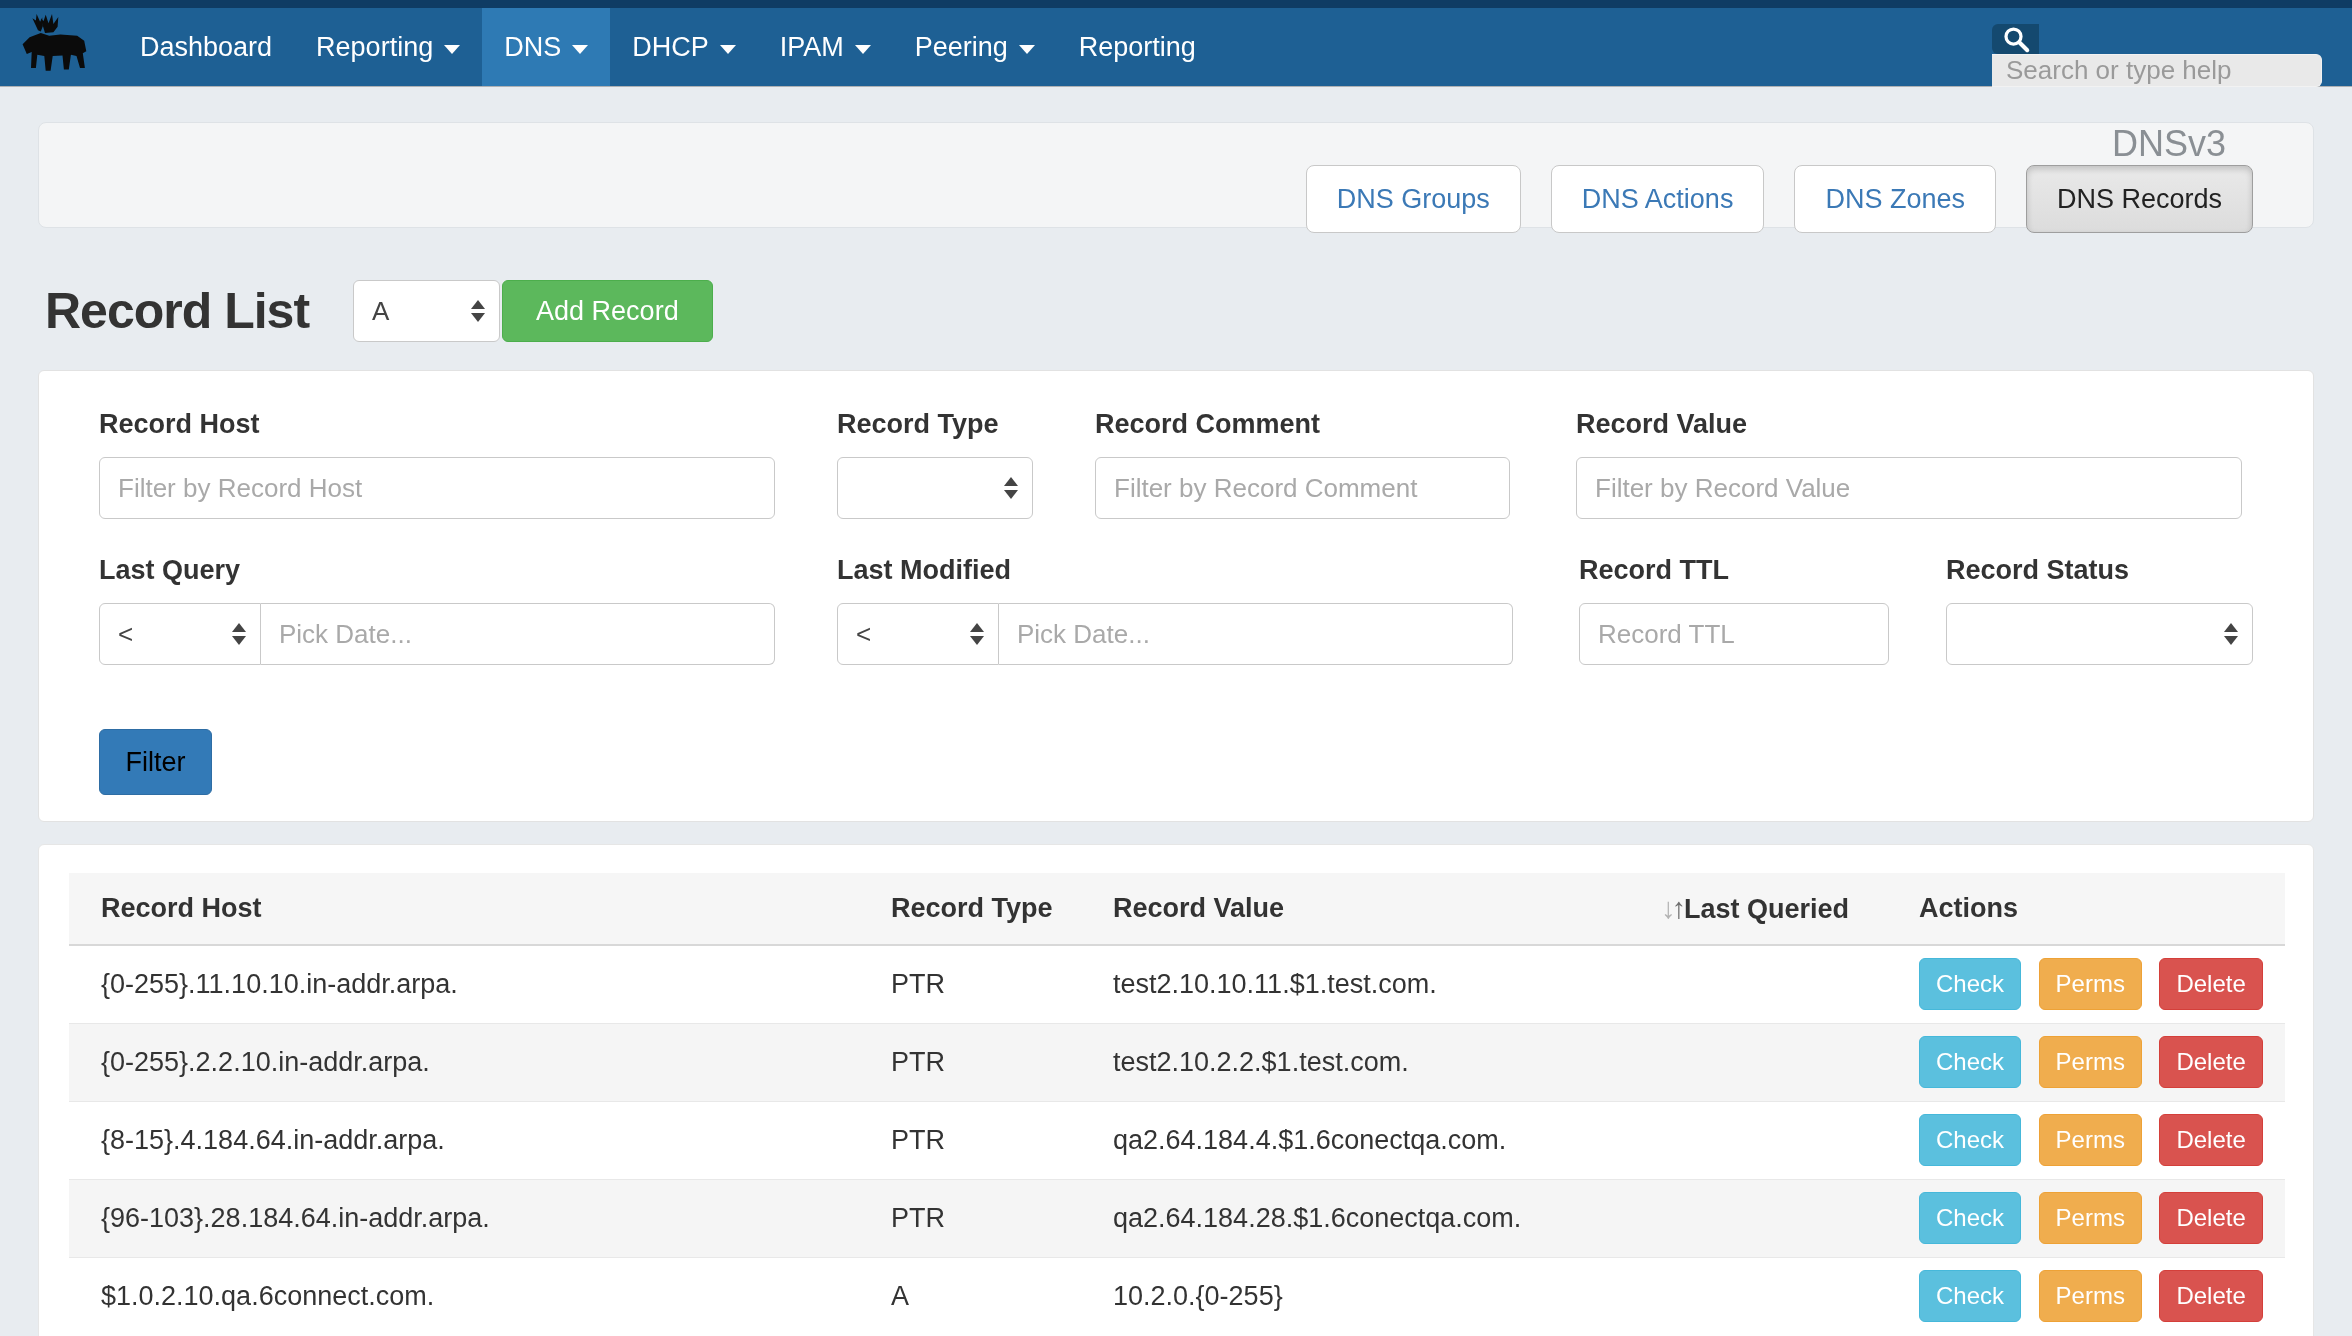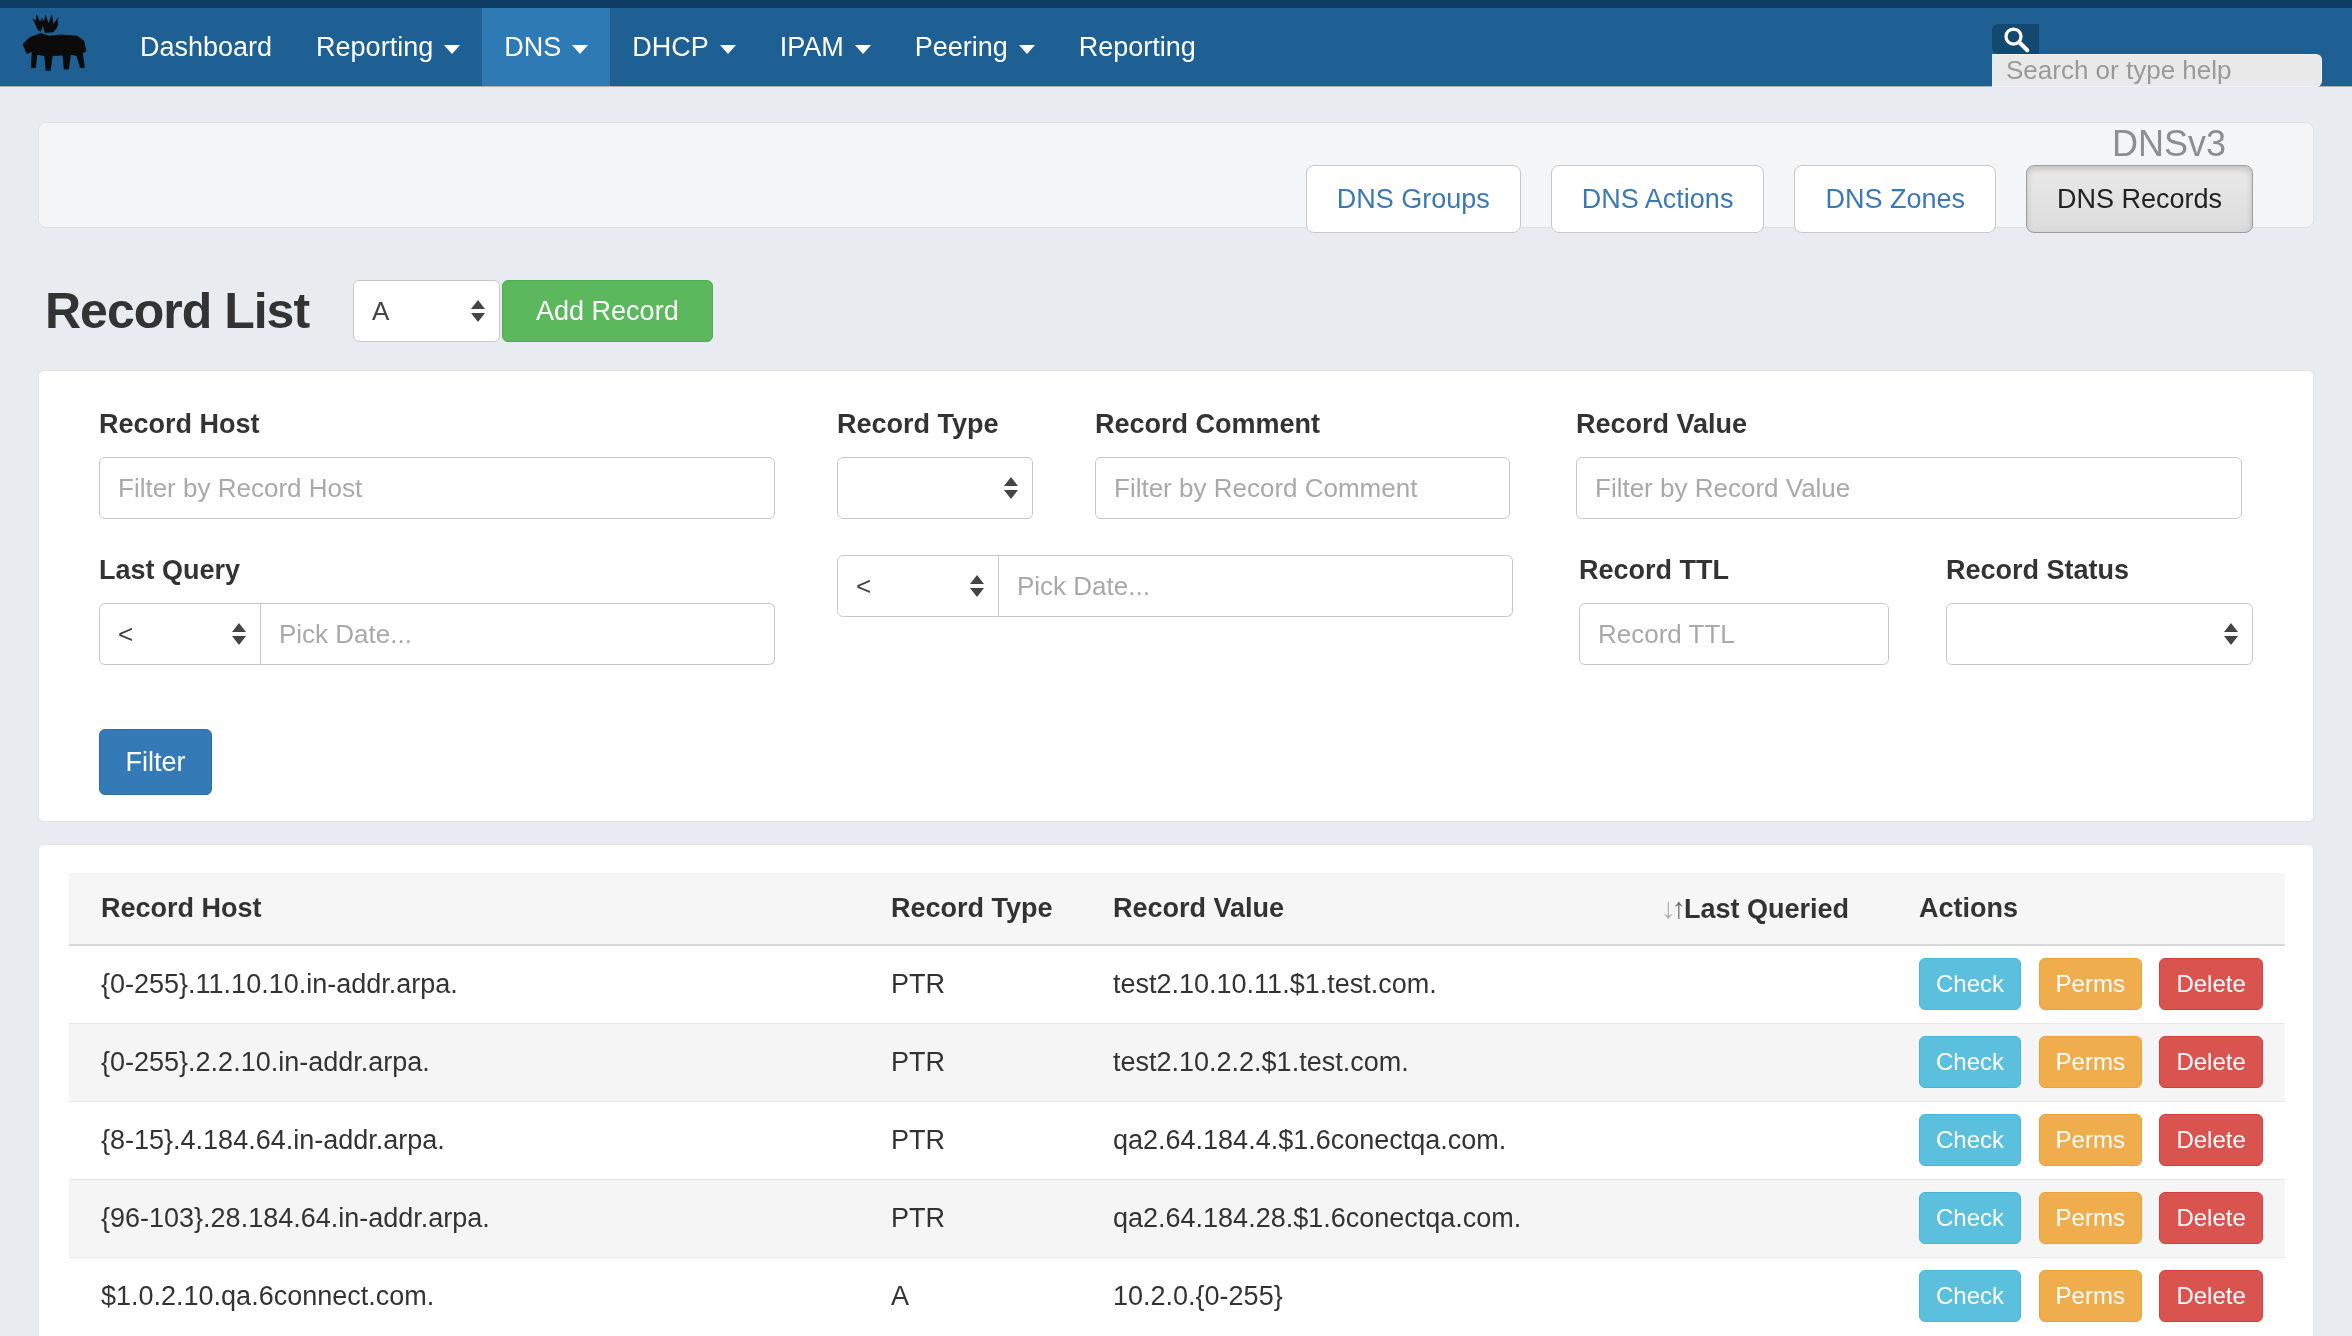--- a/index.html
+++ b/index.html
@@ -111,21 +111,21 @@
   .w-type { width:196px; margin-right:62px; }
   .w-comment { width:415px; margin-right:66px; }
   .w-value { width:666px; }
   .w-lastq { width:676px; margin-right:62px; }
   .w-lastm { width:676px; margin-right:66px; }
   .w-ttl { width:310px; margin-right:57px; }
   .w-status { width:307px; }
   .op-select { width:162px; flex:none; }
   .filter-btn {
     margin-top:64px; width:113px; height:66px; background:#337ab7;
-    border:1px solid #2e6da4; border-radius:6px; color:#ffffff; font-size:27px;
+    border:1px solid #2e6da4; border-radius:6px; color:#000000; font-size:27px;
     cursor:pointer; font-family:inherit;
   }
 
   
   .table-panel {
     margin:22px 38px 0; background:#fff; border:1px solid #e6e6e6;
     border-radius:6px 6px 0 0; padding:28px 30px 0; height:497px; overflow:hidden;
   }
   table.records { width:2216px; border-collapse:collapse; table-layout:fixed; }
   .records th {
@@ -272,20 +272,21 @@
           <span>&lt;</span>
           <span class="sel-arrows">
               <span class="up"></span>
               <span class="down"></span>
             </span>
         </div>
         <input class="f-input" type="text" placeholder="Pick Date..." style="">
       </div>
     </div>
     <div class="f-field w-lastm">
+      <span class="f-label">Last Modified</span>
       <div class="joined">
         <div class="f-select op-select">
           <span>&lt;</span>
           <span class="sel-arrows">
               <span class="up"></span>
               <span class="down"></span>
             </span>
         </div>
         <input class="f-input" type="text" placeholder="Pick Date..." style="">
       </div>

